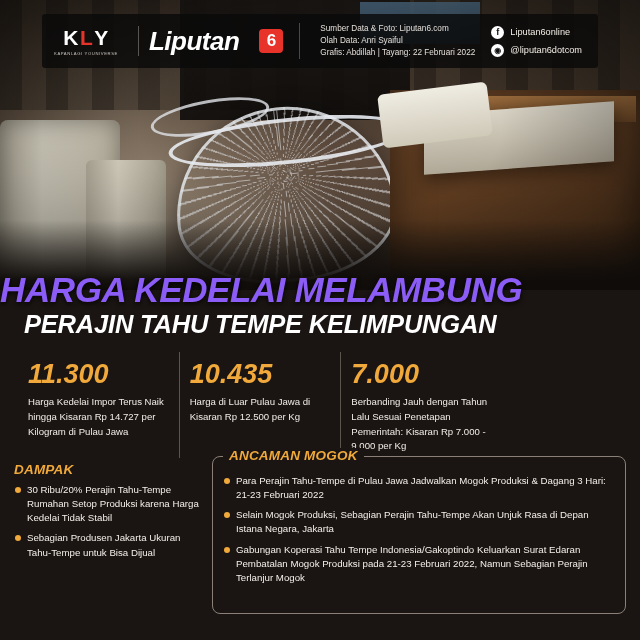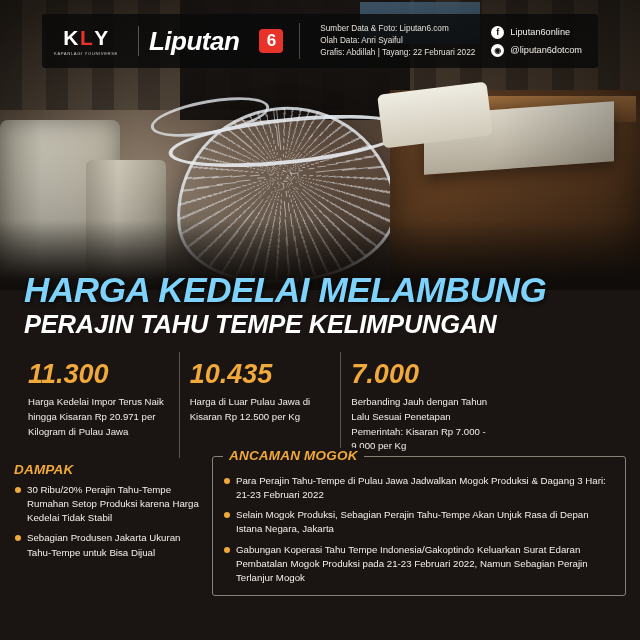--- a/index.html
+++ b/index.html
@@ -154,24 +154,23 @@
     display: flex; align-items: center; justify-content: center;
     color: #111; font-size: 9px; font-weight: 700;
   }
   .soc .ic.ig { background: #fff; color: #111; font-size: 8px; }
 
   
   .titleblock {
     position: absolute; left: 0; top: 272px; width: 640px;
   }
   .headline {
-    color: #7dd3fc;
+    color: #8b5cf6;
     font-size: 35px; font-weight: 700; font-style: italic;
     letter-spacing: -0.4px;
-    padding-left: 24px;
     line-height: 1.02;
     text-shadow: 0 2px 5px rgba(0,0,0,.8);
   }
   .subheadline {
     color: #ffffff;
     font-size: 25.5px; font-weight: 700; font-style: italic;
     letter-spacing: -0.2px;
     padding-left: 24px;
     margin-top: 3px;
     line-height: 1.05;
@@ -200,22 +199,22 @@
 
   
   .panels {
     position: absolute; left: 0; top: 456px; width: 640px;
     display: flex; gap: 8px; padding: 0 14px;
   }
   .panel-left { width: 190px; padding-top: 6px; }
   .panel-right {
     flex: 1;
     border: 1px solid #8a8078;
-    border-radius: 3px;
-    padding: 8px 10px 4px 10px;
+    border-radius: 8px;
+    padding: 8px 10px 22px 10px;
     position: relative;
   }
   .panel-title {
     color: #f0a93a; font-size: 13.5px; font-weight: 700; font-style: italic;
     letter-spacing: .2px;
     margin-bottom: 6px;
   }
   .panel-right .panel-title {
     position: absolute; top: -9px; left: 10px;
     background: #1a1512; padding: 0 6px;
@@ -288,21 +287,21 @@
   </div>
 
   <div class="titleblock">
     <div class="headline">HARGA KEDELAI MELAMBUNG</div>
     <div class="subheadline">PERAJIN TAHU TEMPE KELIMPUNGAN</div>
   </div>
 
   <div class="stats">
     <div class="stat">
       <div class="num">11.300</div>
-      <div class="desc">Harga Kedelai Impor Terus Naik hingga Kisaran Rp 20.971 per Kilogram di Pulau Jawa</div>
+      <div class="desc">Harga Kedelai Impor Terus Naik hingga Kisaran Rp 14.727 per Kilogram di Pulau Jawa</div>
     </div>
     <div class="stat">
       <div class="num">10.435</div>
       <div class="desc">Harga di Luar Pulau Jawa di Kisaran Rp 12.500 per Kg</div>
     </div>
     <div class="stat">
       <div class="num">7.000</div>
       <div class="desc">Berbanding Jauh dengan Tahun Lalu Sesuai Penetapan Pemerintah: Kisaran Rp 7.000 - 9.000 per Kg</div>
     </div>
   </div>

